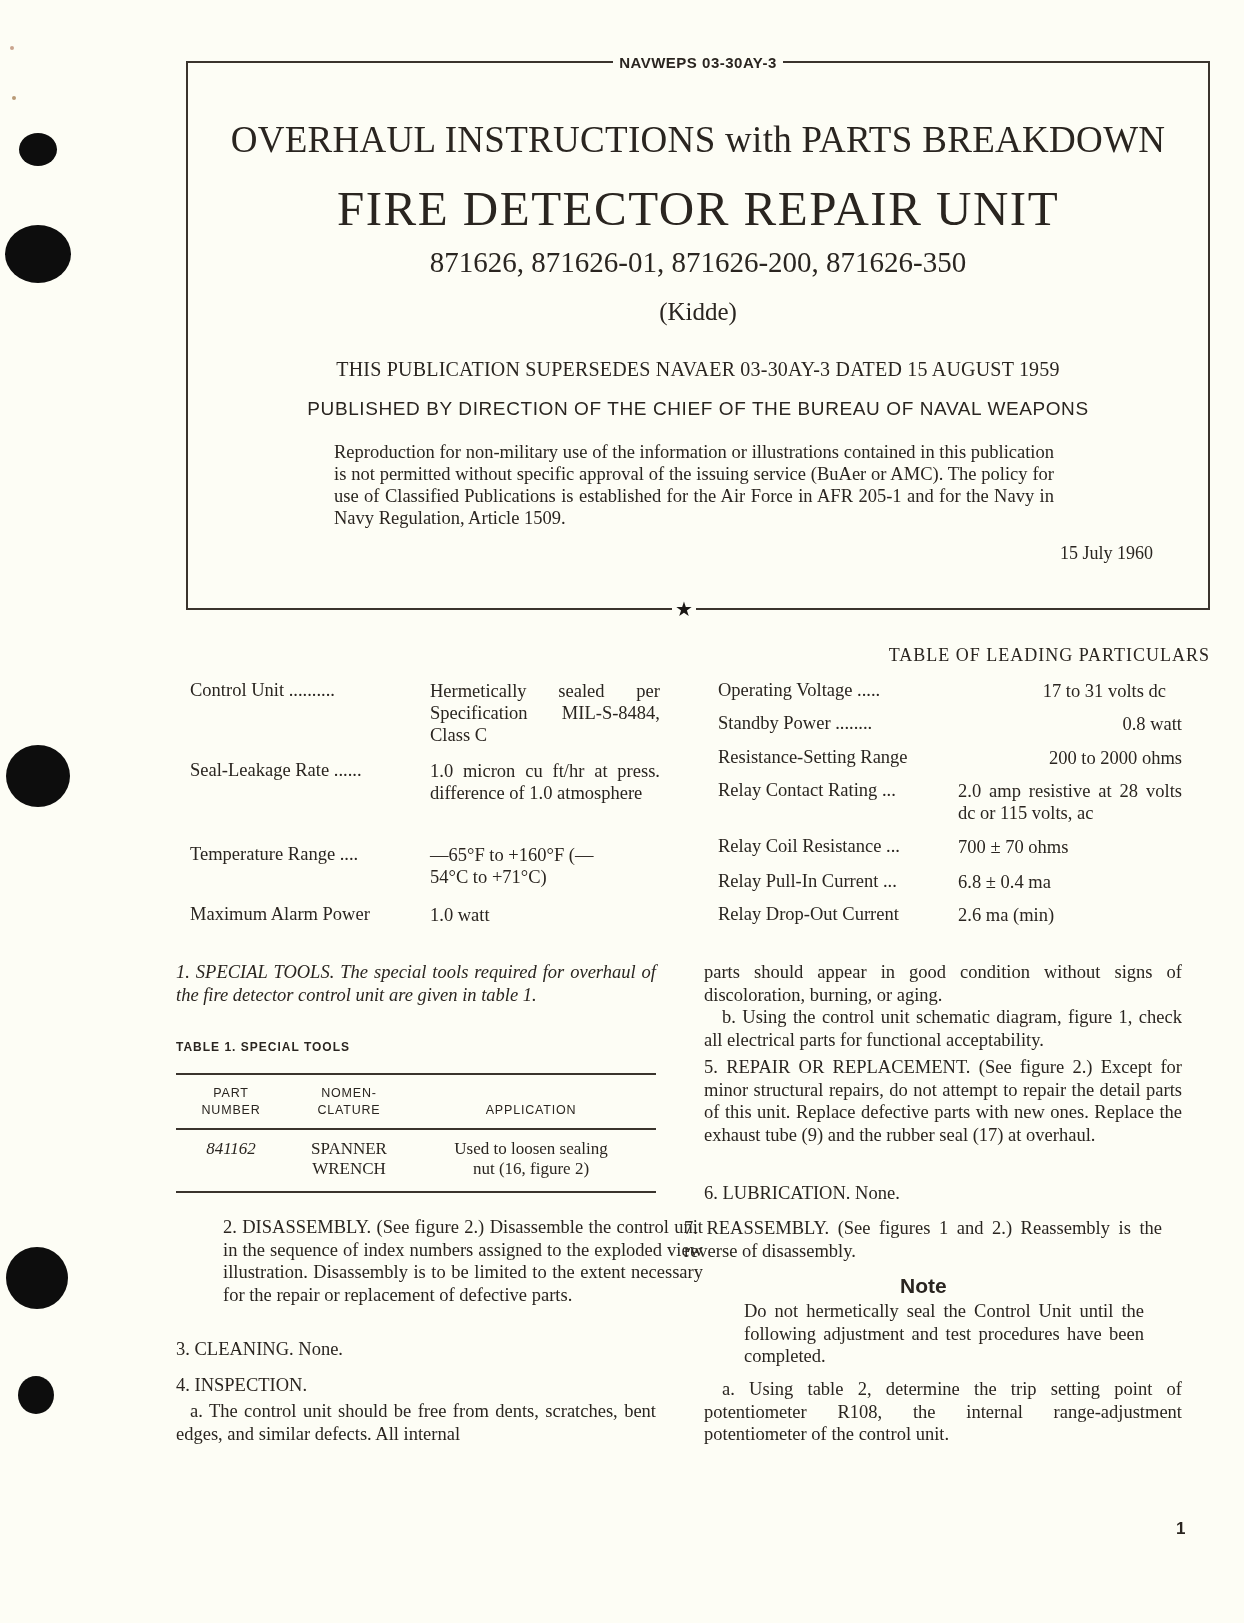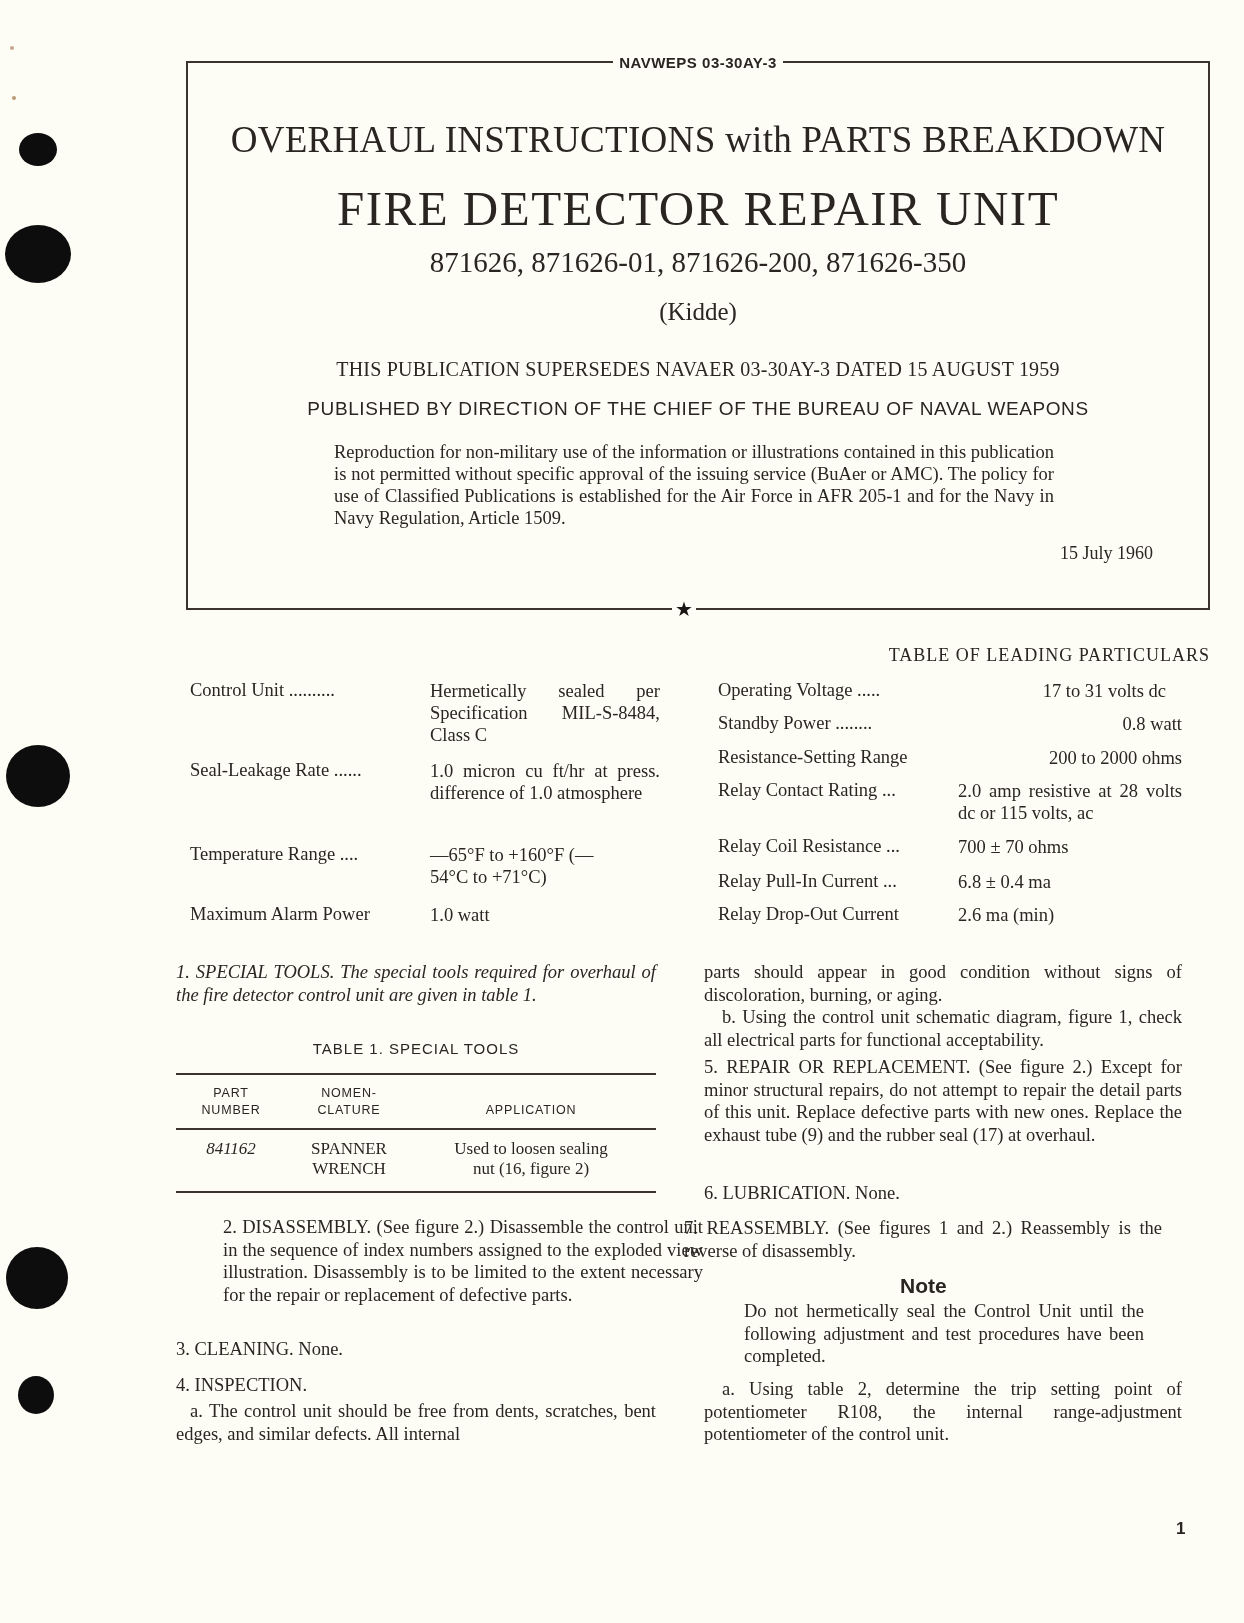--- a/index.html
+++ b/index.html
@@ -43,22 +43,22 @@
   .date { position:absolute; top:543px; left:1060px; font-size:18px; }
 
   .tlp-head { position:absolute; top:645px; left:186px; width:1024px; text-align:right; font-size:18px; letter-spacing:1px; }
   .part-col { position:absolute; font-size:18.5px; }
   .part-row { position:absolute; }
   .part-label { position:absolute; left:0; white-space:nowrap; }
   .part-value { position:absolute; line-height:22px; text-align:justify; }
 
   .para { position:absolute; font-size:18.5px; line-height:22.5px; text-align:justify; }
   .table1-title {
-    position:absolute; top:1040px; left:176px; width:480px; text-align:center;
-    font-family:"Liberation Sans","DejaVu Sans",sans-serif; font-weight:normal; font-size:15px; letter-spacing:1px;
+    position:absolute; top:1040px; left:176px; width:480px; text-align:left;
+    font-family:"Liberation Sans","DejaVu Sans",sans-serif; font-weight:bold; font-size:12px; letter-spacing:1px;
   }
   .t1table { position:absolute; top:1073px; left:176px; width:480px; }
   .t1table .hrule { position:absolute; left:0; width:480px; height:2px; background:#3a342d; }
   .t1table .hdr { position:absolute; font-family:"Liberation Sans","DejaVu Sans",sans-serif; font-size:12.5px; letter-spacing:0.8px; text-align:center; line-height:17px; }
   .t1table .cell { position:absolute; font-size:17px; line-height:20px; text-align:center; }
 
   .note-title { position:absolute; top:1274px; left:900px; font-family:"Liberation Sans","DejaVu Sans",sans-serif; font-weight:bold; font-size:21px; }
   .pagenum { position:absolute; top:1519px; left:1176px; font-family:"Liberation Sans","DejaVu Sans",sans-serif; font-weight:bold; font-size:17px; }
 </style>
 </head>

